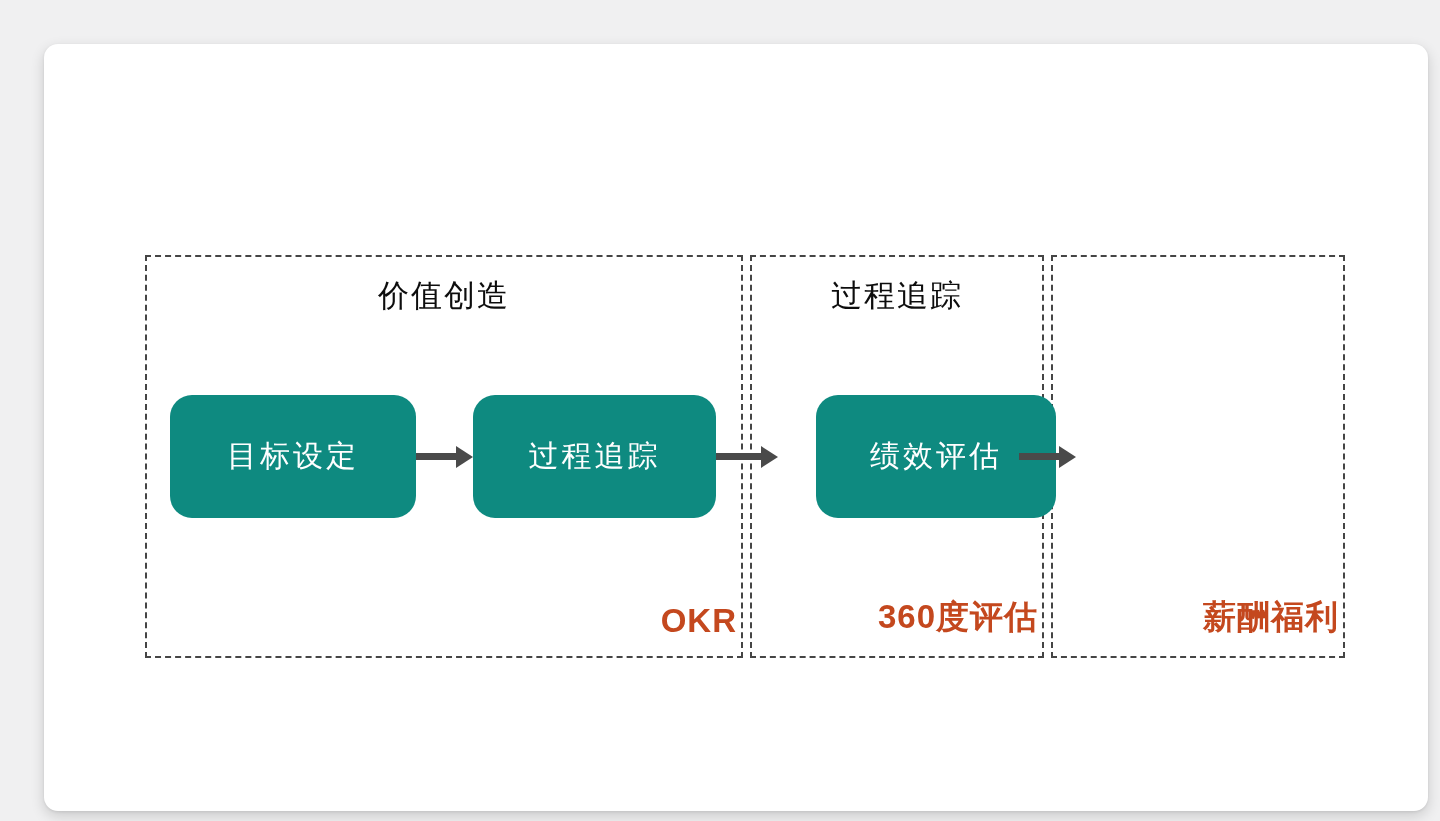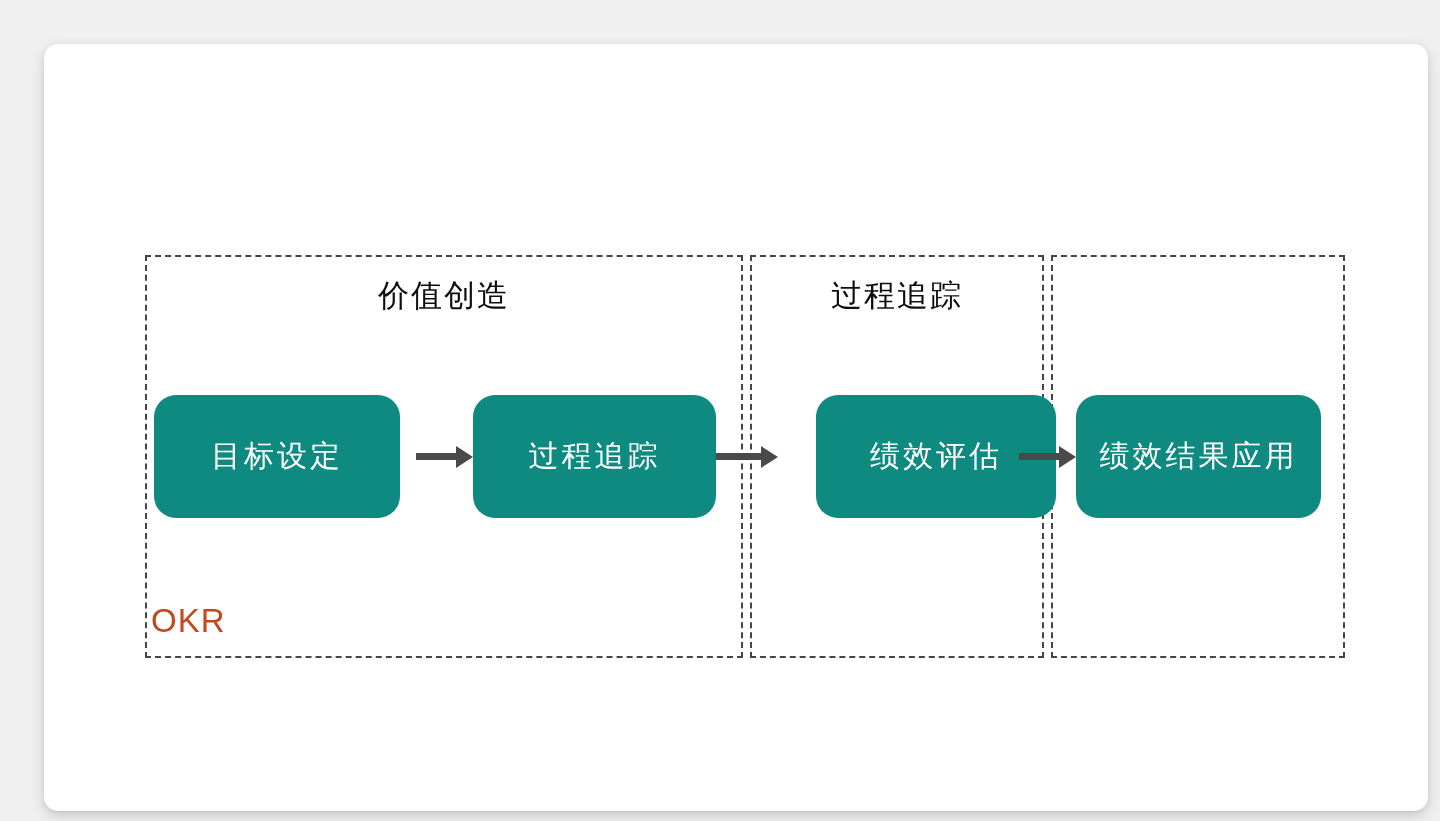--- a/index.html
+++ b/index.html
@@ -35,40 +35,40 @@
     text-align: center;
     font-size: 31px;
     font-weight: 500;
     color: #0d0d0d;
     letter-spacing: 2px;
   }
 
   .tool-label {
     position: absolute;
     bottom: 12px; left: 0; right: 0;
-    text-align: left;
+    text-align: right;
     font-size: 33px;
-    font-weight: 400;
+    font-weight: 700;
     color: #c4481e;
     letter-spacing: 1px;
   }
 
   .step {
     position: absolute;
     top: 347px; height: 123px;
     background: #0e8a80;
     border-radius: 22px;
     display: flex;
     align-items: center;
     justify-content: center;
     color: #ffffff;
     font-size: 30px;
     letter-spacing: 3px;
   }
-  .step-1 { left: 106px;  width: 246px; }
+  .step-1 { left: 122px;  width: 246px; }
   .step-2 { left: 425px;  width: 243px; text-align: right; }
   .step-3 { left: 768px;  width: 240px; }
   .step-4 { left: 1028px; width: 245px; }
 
   .arrow {
     position: absolute;
     top: 405px; height: 7px;
     background: #4a4a4a;
   }
   .arrow::after {
@@ -91,28 +91,29 @@
 <div class="stage">
   <div class="card">
 
     <div class="section section-1">
       <div class="section-title">价值创造</div>
       <div class="tool-label">OKR</div>
     </div>
 
     <div class="section section-2">
       <div class="section-title">过程追踪</div>
+      <div class="tool-label">360度评估</div>
     </div>
 
     <div class="section section-3">
+      <div class="tool-label">薪酬福利</div>
     </div>
 
     <div class="step step-1">目标设定</div>
     <div class="step step-2">过程追踪</div>
     <div class="step step-3">绩效评估</div>
-    <div class="step step-4">绩效结果应用</div>
 
     <div class="arrow arrow-1"></div>
     <div class="arrow arrow-2"></div>
     <div class="arrow arrow-3"></div>
 
   </div>
 </div>
 
 </body></html>

